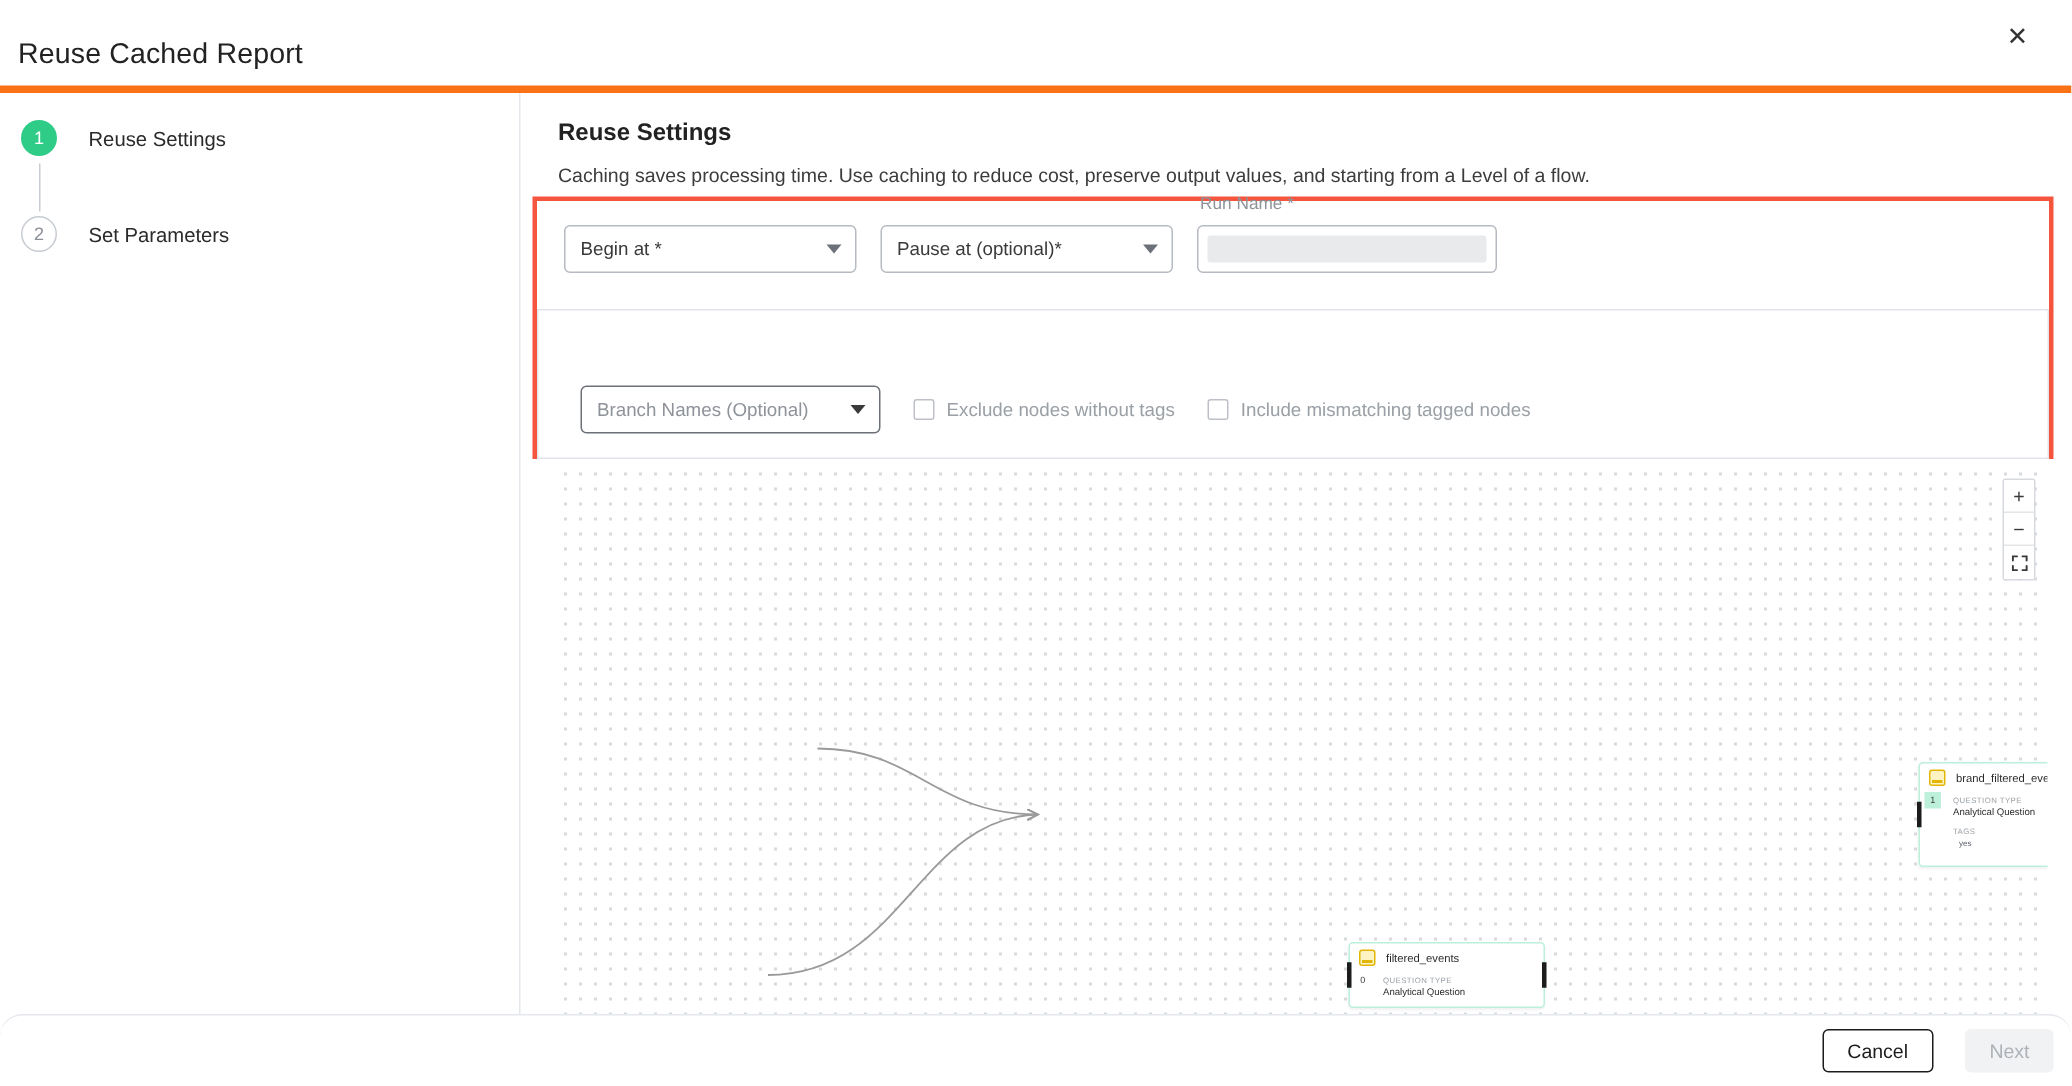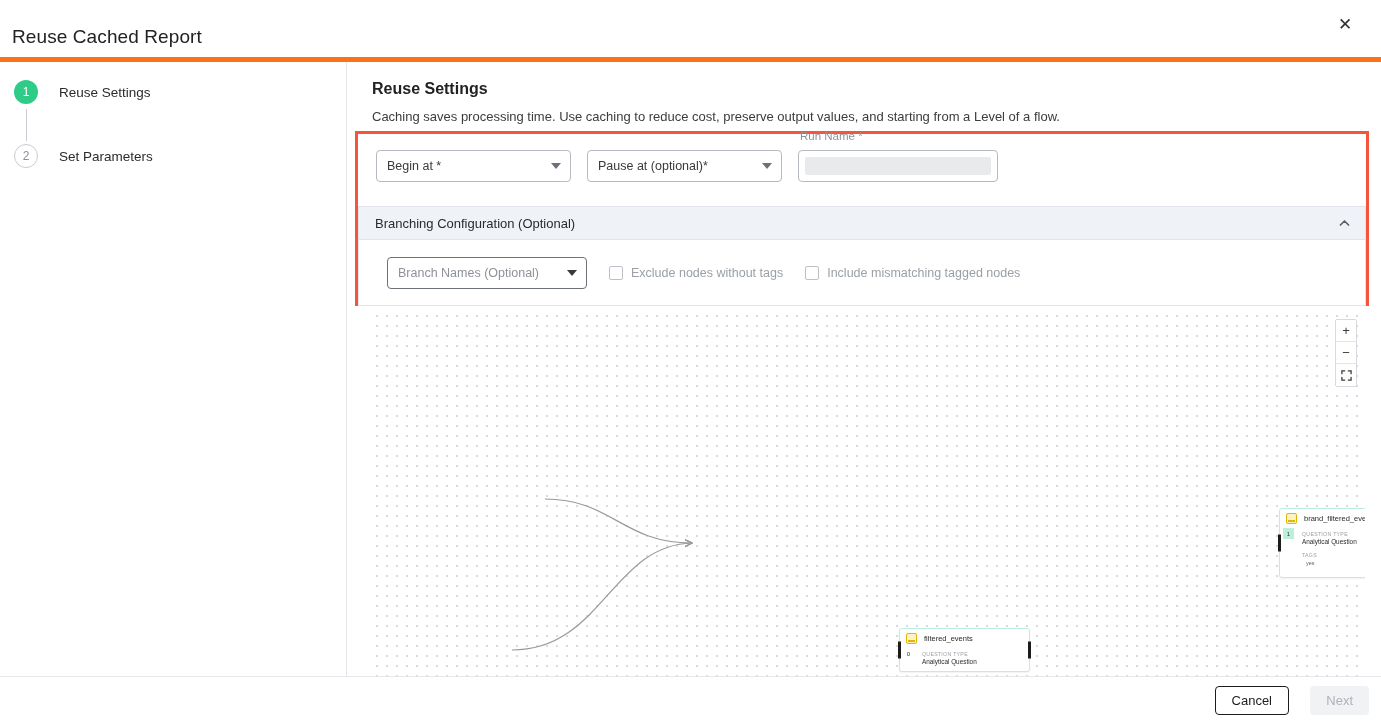--- a/index.html
+++ b/index.html
@@ -160,21 +160,21 @@
   .node-tag { font-size: 5.4px; color: #5a6068; margin-top: 2px; margin-left: 4px; }
   .port {
     position: absolute; width: 3px; height: 17px; background: #1c1c1c;
   }
   .port-in { left: -2px; top: 50%; transform: translateY(-50%); }
   .port-out { right: -2px; top: 50%; transform: translateY(-50%); }
 
   
   .footer {
     position: absolute; left: 0; bottom: 0; width: 1381px; height: 48px;
-    background: #fff; border-top: 1px solid #e4e7ec;
+    background: #fff; border-top: 1px solid #e4e7ec; border-radius: 15px;
   }
   .btn {
     position: absolute; top: 9px; height: 29px; border-radius: 4px;
     font-size: 13px; font-family: inherit; cursor: pointer; padding: 0 16px;
   }
   .btn-cancel { right: 92px; border: 1px solid #1c1c1c; background: #fff; color: #1c1c1c; }
   .btn-next { right: 12px; border: none; background: #f1f2f4; color: #aeb2b8; cursor: default; }
 </style>
 </head>
 <body>
@@ -215,26 +215,20 @@
 
       <div class="run-name-wrap">
         <div class="run-name-label">Run Name *</div>
         <div class="run-name-input">
           <div class="skeleton-bar"></div>
         </div>
       </div>
     </div>
 
     <div class="branch-panel">
-      <div class="branch-header">
-        <span class="branch-header-title">Branching Configuration (Optional)</span>
-        <svg class="chevron-up" viewBox="0 0 16 16">
-          <path d="M3 10.5 L8 5.5 L13 10.5" fill="none" stroke="currentColor" stroke-width="2" stroke-linecap="round" stroke-linejoin="round"></path>
-        </svg>
-      </div>
 
       <div class="branch-body">
         <div class="branch-select">
           <span>Branch Names (Optional)</span>
           <span class="caret2"></span>
         </div>
 
         <label class="checkbox-item">
           <span class="checkbox-box"></span>
           <span class="checkbox-label">Exclude nodes without tags</span>

